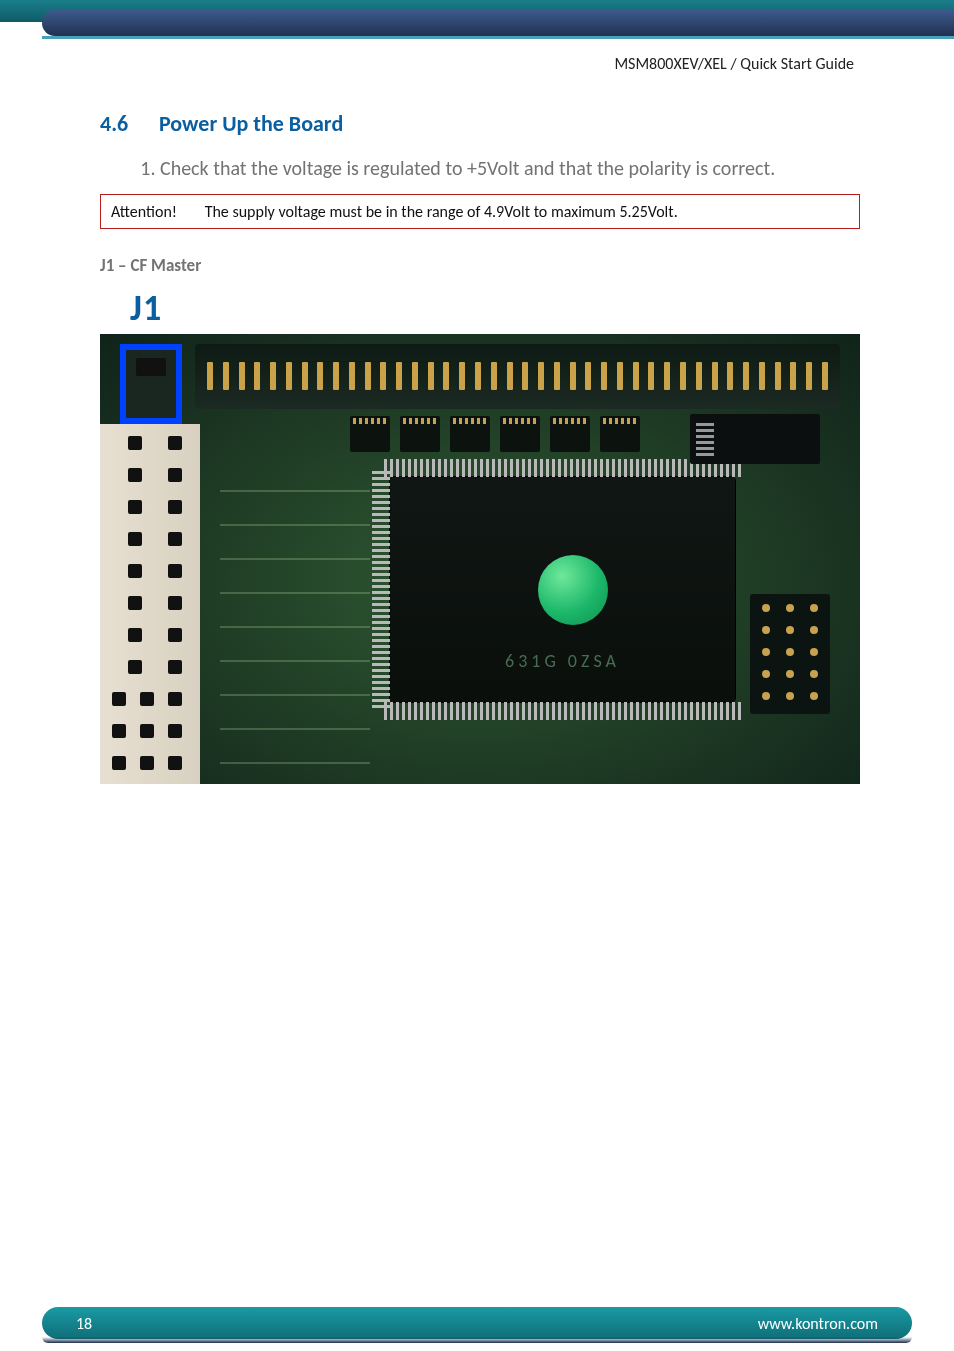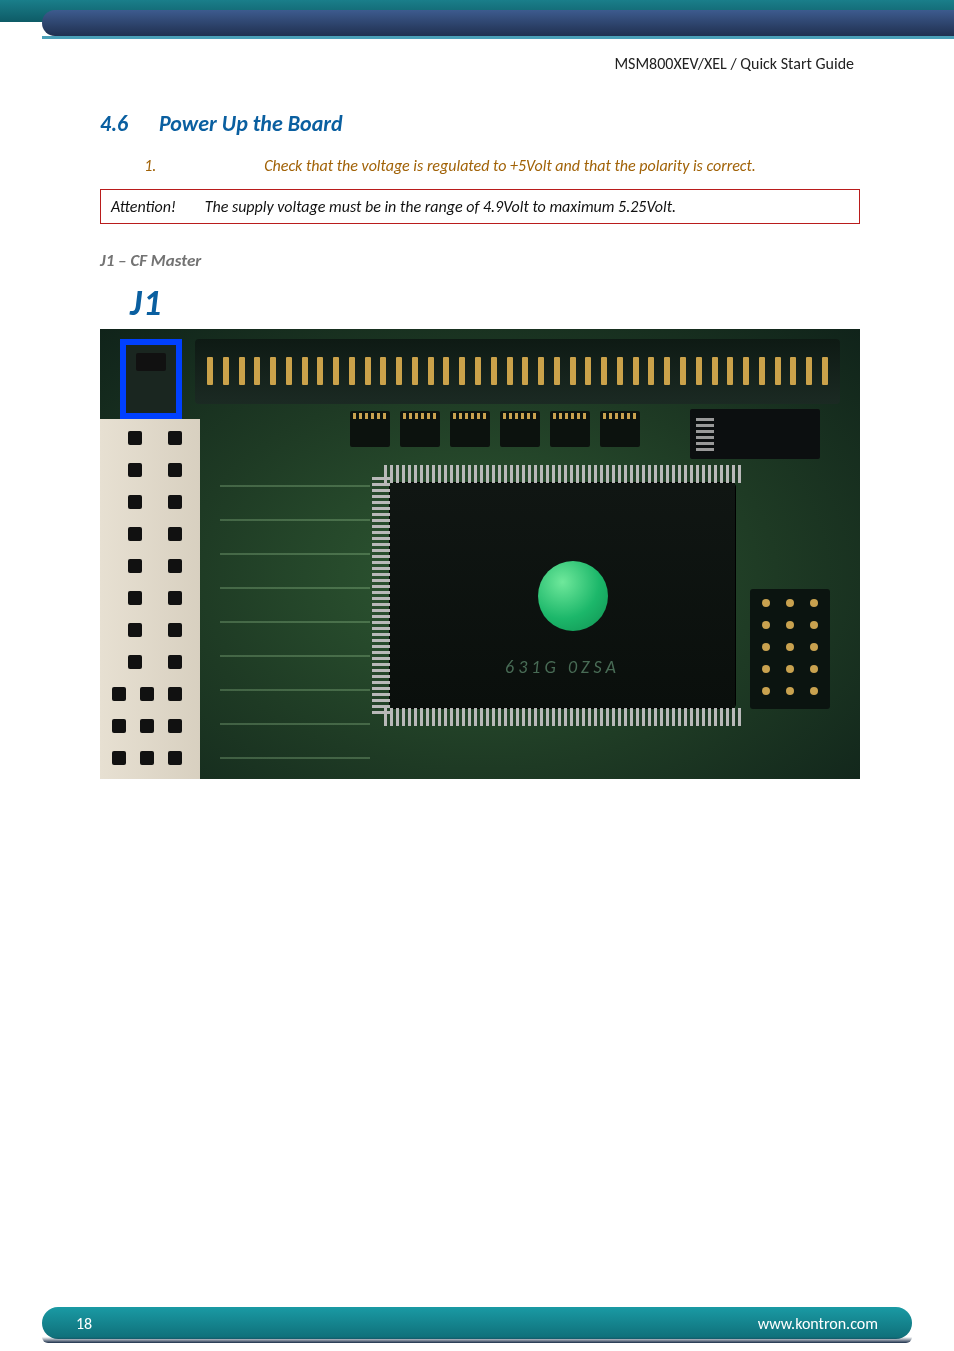--- a/index.html
+++ b/index.html
@@ -7,26 +7,26 @@
   .page { position: relative; width: 954px; height: 1351px; background: #fff; }
 
   
   .top-strip { position: absolute; top: 0; left: 0; width: 954px; height: 22px; background: linear-gradient(#1a7e8a, #0e5b66); }
   .top-thin { position: absolute; top: 10px; left: 42px; width: 912px; height: 26px; background: linear-gradient(180deg,#3d5b8e,#203050); border-top-left-radius: 18px; border-bottom-left-radius: 18px; }
   .top-thin::after{content:'';position:absolute;left:0;right:0;bottom:-3px;height:3px;background:#4aa0b8;}
 
   .header-right { position: absolute; top: 54px; right: 100px; color: #222; font-size: 16px; }
 
   
-  .content { position: absolute; top: 110px; left: 100px; width: 760px; font-style: italic; }
+  .content { position: absolute; top: 110px; left: 100px; width: 760px; }
 
   .h-section { color: #0a5fa0; font-weight: 700; font-size: 22px; margin-bottom: 18px; }
   .h-section .num { display:inline-block; width: 54px; }
 
-  ol.steps { list-style: decimal; padding-left: 60px; font-size: 16px; color: #a16207; text-align: center; }
+  ol.steps { list-style: decimal; padding-left: 60px; font-size: 20px; color: #737373; }
   ol.steps li { margin-bottom: 10px; line-height: 1.35; }
 
   .attention-box { border: 1px solid #b91c1c; padding: 7px 10px; margin: 12px 0 16px 0; font-size: 16px; color:#111; }
   .attention-box .label { display:inline-block; width: 90px; }
   .attention-box b { font-weight: 700; }
 
   .h-sub { color: #737373; font-weight: 700; font-size: 17px; margin-top: 26px; margin-bottom: 10px; }
 
   
   .figure { width: 760px; }
@@ -43,21 +43,21 @@
   
   .j1-box { position:absolute; top:10px; left:20px; width:62px; height:80px; border:6px solid #0040ff; background:#1a2620; }
   .j1-box::after{content:'';position:absolute;left:10px;top:8px;width:30px;height:18px;background:#111;border-radius:2px;}
 
   
   .left-header { position:absolute; top:90px; left:0; width:100px; height:360px; background: linear-gradient(90deg,#e7e0d2,#d8d0c0); }
   .left-header .row { position:absolute; left:28px; width:54px; height:14px; display:flex; justify-content:space-between; }
   .left-header .row i { width:14px; height:14px; background:#111; border-radius:2px; display:block; }
 
   
-  .chip { position:absolute; top:154px; left:290px; width:345px; height:225px; background: linear-gradient(#101613,#0a0f0c); border-radius:4px; box-shadow: 0 0 0 1px #000; }
+  .chip { position:absolute; top:143px; left:290px; width:345px; height:225px; background: linear-gradient(#101613,#0a0f0c); border-radius:4px; box-shadow: 0 0 0 1px #000; }
   .chip .legs-t, .chip .legs-b { position:absolute; left:-6px; right:-6px; height:18px; background: repeating-linear-gradient(90deg,#b9b9b9 0 3px, transparent 3px 6px); }
   .chip .legs-t { top:-18px; }
   .chip .legs-b { bottom:-18px; }
   .chip .legs-l, .chip .legs-r { position:absolute; top:-6px; bottom:-6px; width:18px; background: repeating-linear-gradient(0deg,#b9b9b9 0 3px, transparent 3px 6px); }
   .chip .legs-l { left:-18px; }
   .chip .dot { position:absolute; top:78px; left:148px; width:70px; height:70px; background: radial-gradient(circle at 35% 30%, #6fe89b, #1cb76a 55%, #0f8f50); border-radius:50%; }
   .chip .txt { position:absolute; bottom:30px; left:0; right:0; text-align:center; color:#486b55; font-size:18px; letter-spacing:4px; }
 
   
   .chip-sm { position:absolute; top:80px; right:40px; width:130px; height:50px; background:#0c0f10; border-radius:2px; }

